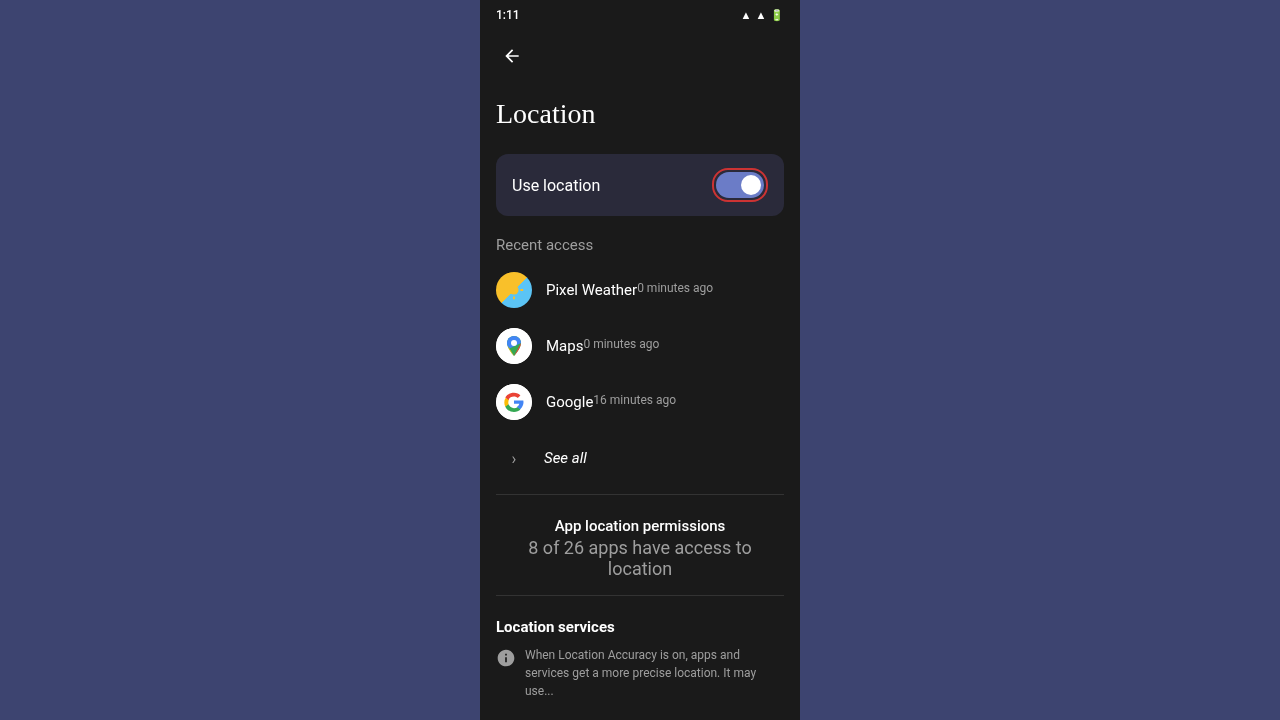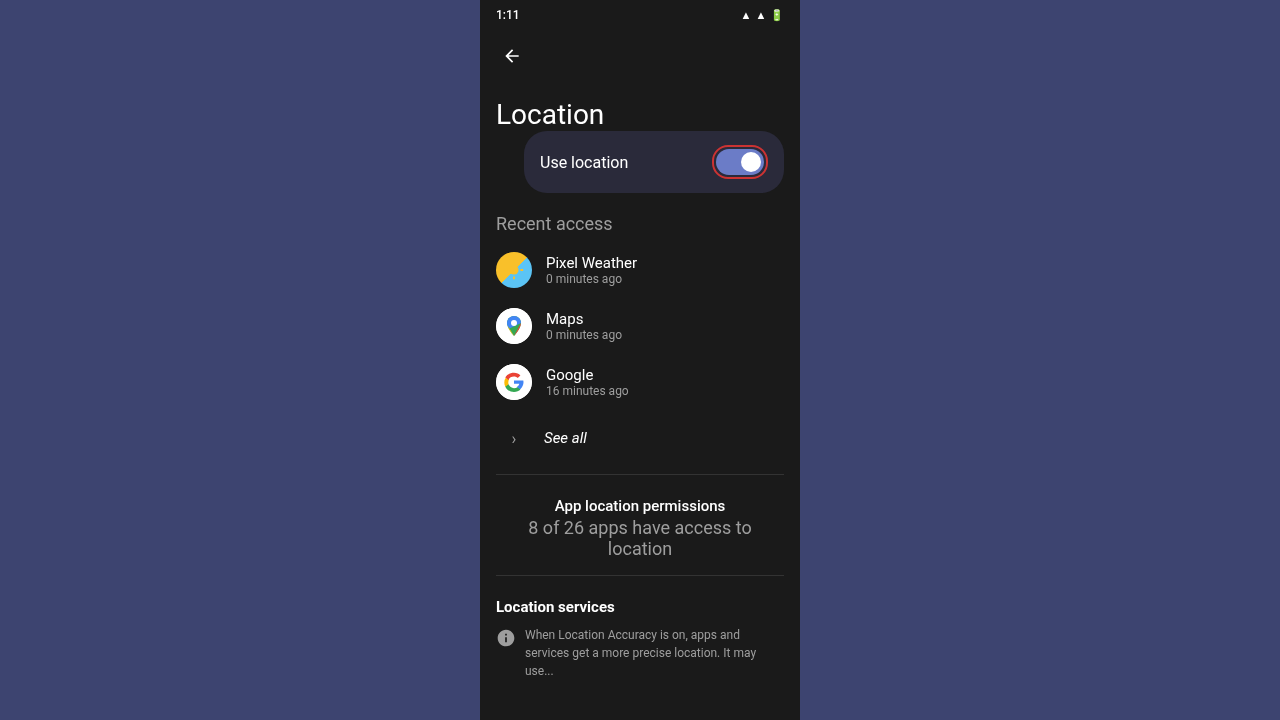--- a/index.html
+++ b/index.html
@@ -74,32 +74,33 @@
       flex: 1;
       overflow-y: auto;
       background-color: #1a1a1a;
       padding: 16px 16px 0 16px;
     }
 
     .page-title {
       color: white;
       font-size: 28px;
       font-weight: 400;
+      margin-bottom: 24px;
+      font-family: Liberation Serif, serif;
     }
 
     
     .toggle-card {
       background-color: #2a2a3a;
-      border-radius: 23px;
+      border-radius: 12px;
       padding: 14px 16px;
       display: flex;
       align-items: center;
       justify-content: space-between;
       margin-bottom: 20px;
-      margin-left: 28px;
     }
 
     .toggle-label {
       color: white;
       font-size: 16px;
     }
 
     
     .toggle-wrapper {
       position: relative;
@@ -124,21 +125,21 @@
       right: 3px;
       width: 20px;
       height: 20px;
       background-color: white;
       border-radius: 50%;
     }
 
     
     .section-header {
       color: #9e9e9e;
-      font-size: 18px;
+      font-size: 15px;
       margin-bottom: 8px;
       margin-top: 4px;
     }
 
     
     .app-item {
       display: flex;
       align-items: center;
       padding: 10px 0;
       gap: 14px;
@@ -166,21 +167,21 @@
       background: #fff;
     }
 
     
     .icon-google {
       background: #fff;
     }
 
     .app-info {
       display: flex;
-      flex-direction: column;
+      flex-direction: row;
     }
 
     .app-name {
       color: white;
       font-size: 15px;
       font-weight: 400;
     }
 
     .app-time {
       color: #9e9e9e;

